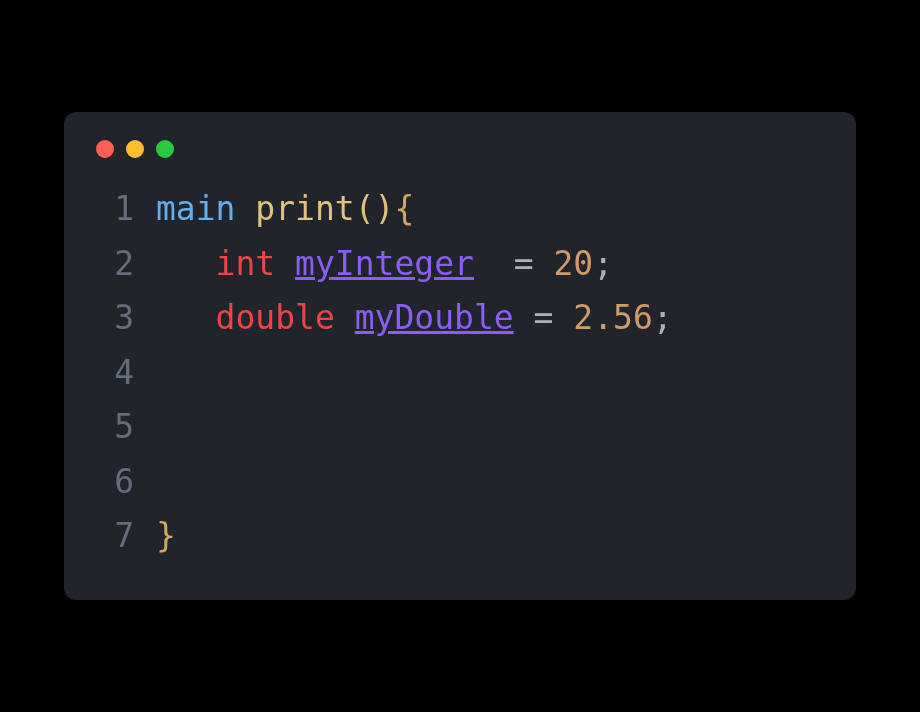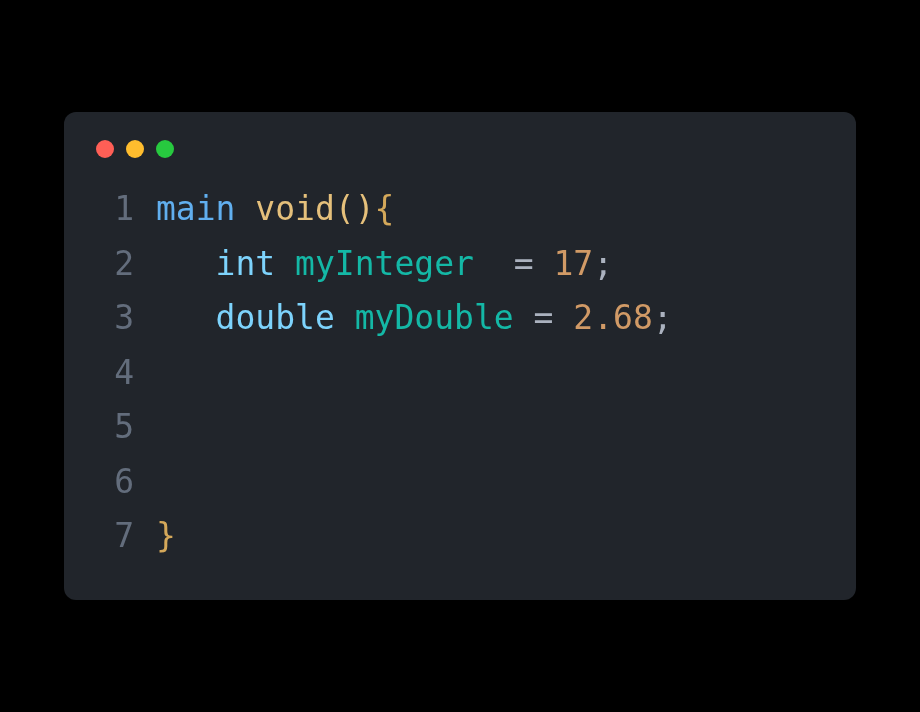--- a/index.html
+++ b/index.html
@@ -55,22 +55,22 @@
     .line-number {
       color: #636d7c;
       width: 38px;
       text-align: right;
       margin-right: 22px;
       user-select: none;
     }
     
     .keyword { color: #61afef; }
     .function { color: #e5c07b; }
-    .type { color: #7dd3fc; }
-    .var-blue { color: #14b8a6; }
+    .type { color: #ef4444; }
+    .var-blue { color: #8b5cf6; text-decoration: underline; }
     .operator { color: #abb2bf; }
     .number { color: #d19a66; }
     .punctuation { color: #abb2bf; }
     .paren { color: #e5c07b; }
     .brace-gold { color: #d4a85a; }
     .default { color: #abb2bf; }
   </style>
 </head>
 <body>
 
@@ -78,31 +78,31 @@
   <div class="titlebar">
     <div class="dot dot-red"></div>
     <div class="dot dot-yellow"></div>
     <div class="dot dot-green"></div>
   </div>
 
   <div class="code">
 
     <div class="line">
       <span class="line-number">1</span>
-      <span><span class="keyword">main</span><span class="default"> </span><span class="function">void</span><span class="paren">()</span><span class="brace-gold">{</span></span>
+      <span><span class="keyword">main</span><span class="default"> </span><span class="function">print</span><span class="paren">()</span><span class="brace-gold">{</span></span>
     </div>
 
     <div class="line">
       <span class="line-number">2</span>
-      <span><span class="default">   </span><span class="type">int</span><span class="default"> </span><span class="var-blue">myInteger</span><span class="default">  </span><span class="operator">=</span><span class="default"> </span><span class="number">17</span><span class="punctuation">;</span></span>
+      <span><span class="default">   </span><span class="type">int</span><span class="default"> </span><span class="var-blue">myInteger</span><span class="default">  </span><span class="operator">=</span><span class="default"> </span><span class="number">20</span><span class="punctuation">;</span></span>
     </div>
 
     <div class="line">
       <span class="line-number">3</span>
-      <span><span class="default">   </span><span class="type">double</span><span class="default"> </span><span class="var-blue">myDouble</span><span class="default"> </span><span class="operator">=</span><span class="default"> </span><span class="number">2.68</span><span class="punctuation">;</span></span>
+      <span><span class="default">   </span><span class="type">double</span><span class="default"> </span><span class="var-blue">myDouble</span><span class="default"> </span><span class="operator">=</span><span class="default"> </span><span class="number">2.56</span><span class="punctuation">;</span></span>
     </div>
 
     <div class="line">
       <span class="line-number">4</span>
       <span>&nbsp;</span>
     </div>
 
     <div class="line">
       <span class="line-number">5</span>
     </div>

